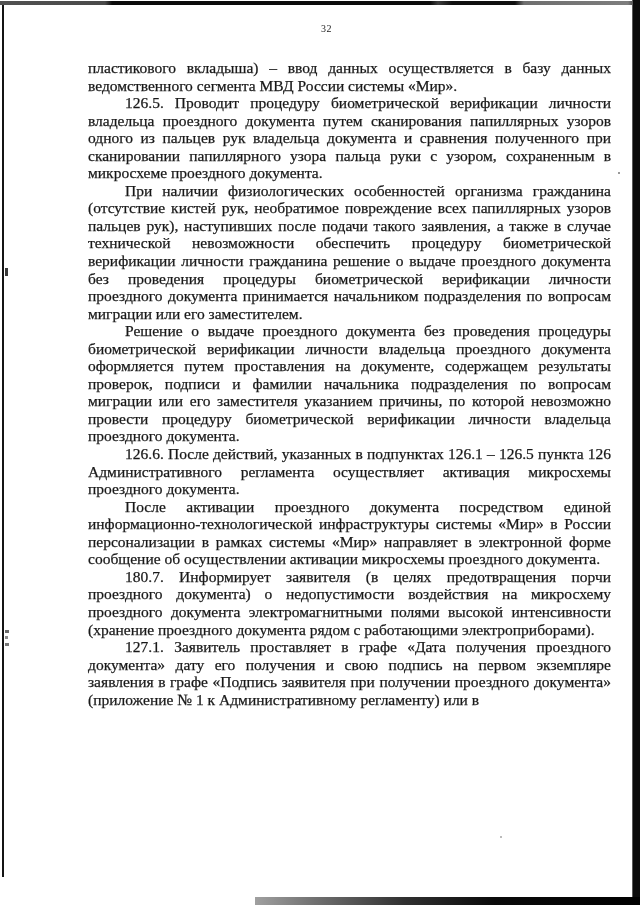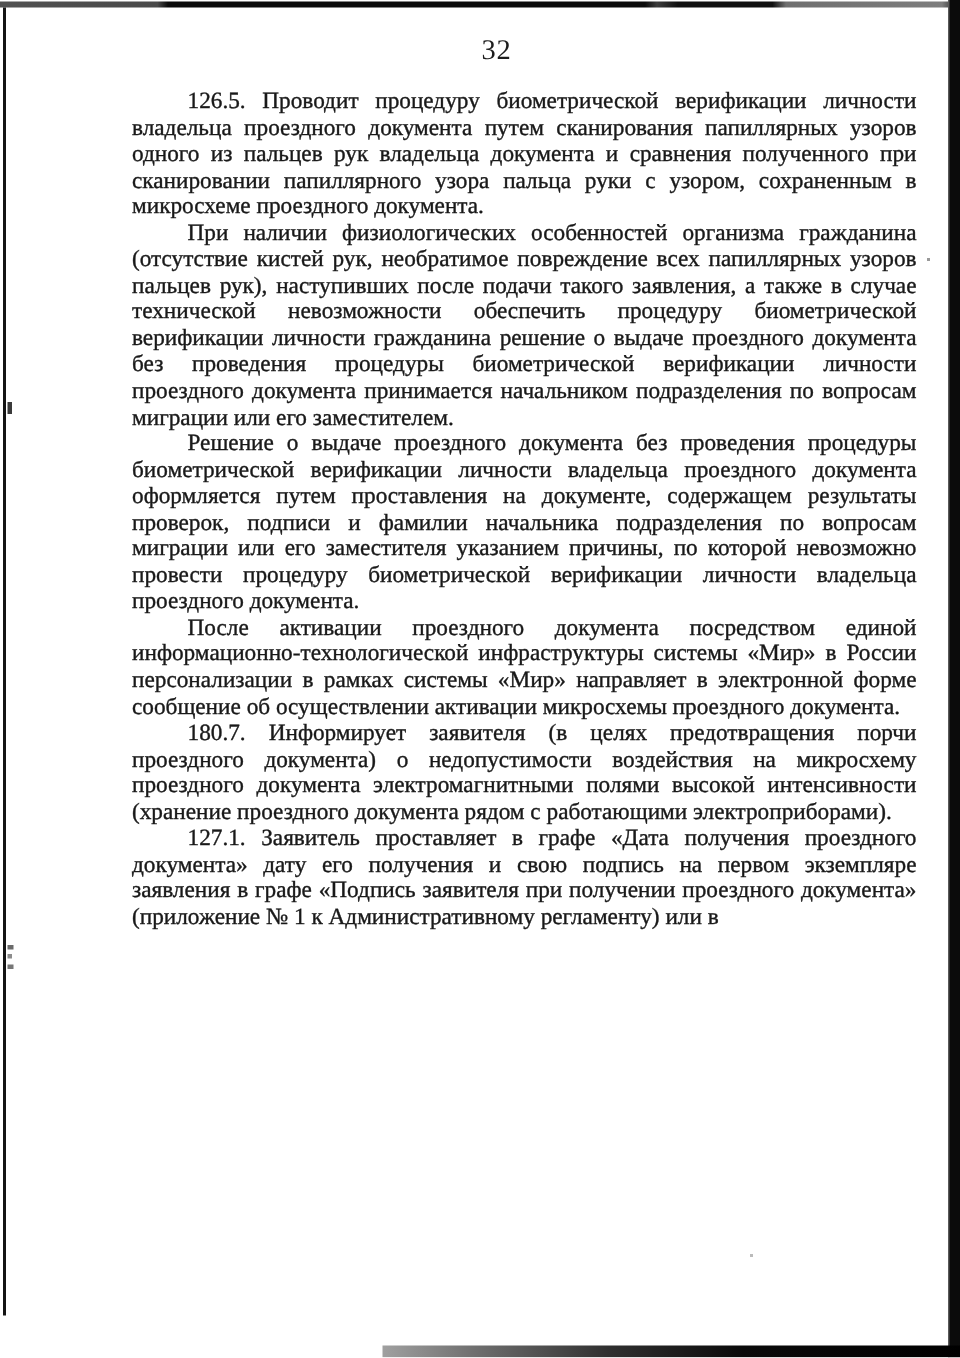--- a/index.html
+++ b/index.html
@@ -14,21 +14,21 @@
     background: #ffffff;
     overflow: hidden;
     font-family: "Liberation Serif", serif;
   }
 
   
   .page-number {
     position: absolute;
     top: 23px;
     left: 321px;
-    font-size: 19px;
+    font-size: 10px;
     color: #1c1c1c;
     letter-spacing: 0.5px;
   }
 
   
   .text-block {
     position: absolute;
     top: 59px;
     left: 88px;
     width: 523px;
@@ -98,21 +98,23 @@
   <div class="speck speck-1"></div>
   <div class="speck speck-2"></div>
   <div class="speck speck-3"></div>
   <div class="speck speck-4"></div>
   <div class="speck speck-5"></div>
   <div class="speck speck-6"></div>
 
   <div class="page-number">32</div>
 
   <div class="text-block">
+    <p class="no-indent">пластикового вкладыша) – ввод данных осуществляется в базу данных ведомственного сегмента МВД России системы «Мир».</p>
     <p class="indent">126.5. Проводит процедуру биометрической верификации личности владельца проездного документа путем сканирования папиллярных узоров одного из пальцев рук владельца документа и сравнения полученного при сканировании папиллярного узора пальца руки с узором, сохраненным в микросхеме проездного документа.</p>
     <p class="indent">При наличии физиологических особенностей организма гражданина (отсутствие кистей рук, необратимое повреждение всех папиллярных узоров пальцев рук), наступивших после подачи такого заявления, а также в случае технической невозможности обеспечить процедуру биометрической верификации личности гражданина решение о выдаче проездного документа без проведения процедуры биометрической верификации личности проездного документа принимается начальником подразделения по вопросам миграции или его заместителем.</p>
     <p class="indent">Решение о выдаче проездного документа без проведения процедуры биометрической верификации личности владельца проездного документа оформляется путем проставления на документе, содержащем результаты проверок, подписи и фамилии начальника подразделения по вопросам миграции или его заместителя указанием причины, по которой невозможно провести процедуру биометрической верификации личности владельца проездного документа.</p>
+    <p class="indent">126.6. После действий, указанных в подпунктах 126.1 – 126.5 пункта 126 Административного регламента осуществляет активация микросхемы проездного документа.</p>
     <p class="indent">После активации проездного документа посредством единой информационно-технологической инфраструктуры системы «Мир» в России персонализации в рамках системы «Мир» направляет в электронной форме сообщение об осуществлении активации микросхемы проездного документа.</p>
     <p class="indent">180.7. Информирует заявителя (в целях предотвращения порчи проездного документа) о недопустимости воздействия на микросхему проездного документа электромагнитными полями высокой интенсивности (хранение проездного документа рядом с работающими электроприборами).</p>
     <p class="indent">127.1. Заявитель проставляет в графе «Дата получения проездного документа» дату его получения и свою подпись на первом экземпляре заявления в графе «Подпись заявителя при получении проездного документа» (приложение № 1 к Административному регламенту) или в</p>
   </div>
 
 </div>
 
 </body></html>

